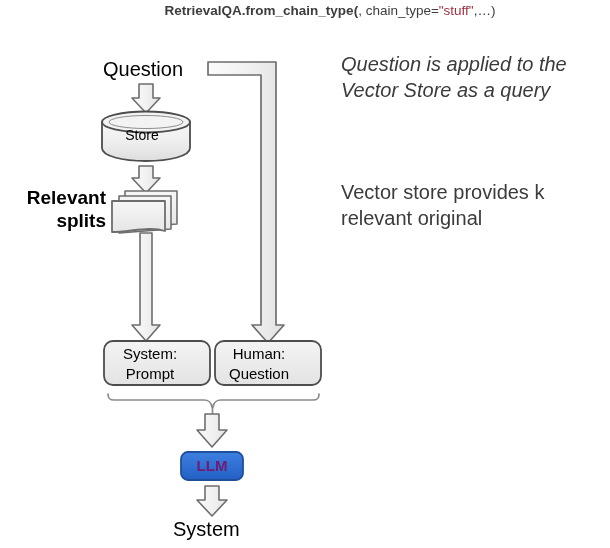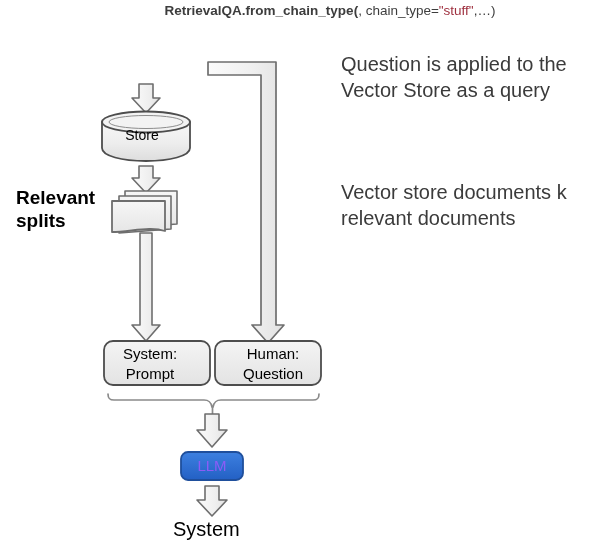--- a/index.html
+++ b/index.html
@@ -50,23 +50,23 @@
   
   .node-label {
     font-size: 20px;
     line-height: 22px;
     color: #000;
     white-space: nowrap;
   }
   #label-question { left: 103px; top: 58px; }
   #label-answer   { left: 173px; top: 518px; }
   #label-relevant {
-    left: 16px; top: 186px;
+    left: 10px; top: 186px;
     width: 96px;
-    text-align: left;
+    text-align: right;
     font-weight: bold;
     font-size: 19px;
     line-height: 23px;
     white-space: normal;
   }
 
   
   svg.layer {
     position: absolute;
     left: 0; top: 0;
@@ -89,43 +89,44 @@
     line-height: 18px;
   }
   #sysbox-text {
     left: 106px; top: 344px;
     width: 88px;
     font-size: 15px;
     line-height: 20px;
     white-space: normal;
   }
   #humanbox-text {
-    left: 221px; top: 344px;
+    left: 207px; top: 344px;
     width: 104px;
     font-size: 15px;
     line-height: 20px;
     white-space: normal;
   }
   #llm-text {
     left: 181px; top: 456px;
     width: 62px;
     font-size: 15px;
     line-height: 20px;
-    color: #8b5cf6;
+    color: #701a75;
+    font-weight: bold;
   }
 
   
   .annotation {
     position: absolute;
     font-size: 20px;
     line-height: 26px;
     color: #3b3b3b;
     width: 268px;
   }
-  #note-1 { left: 341px; top: 51px; }
+  #note-1 { left: 341px; top: 51px; font-style: italic; }
   #note-2 { left: 341px; top: 179px; }
   #note-3 { left: 341px; top: 329px; }
 </style>
 </head>
 <body>
 
 <div id="canvas">
 
   <div id="title-bar" class="abs"><span class="code-strong">RetrievalQA.from_chain_type(</span><span class="code-plain">, chain_type=</span><span class="code-string">"stuff"</span><span class="code-plain">,…)</span></div>
 
@@ -203,29 +204,30 @@
 
     <g>
       <rect x="181" y="452" width="62" height="28" rx="7" ry="7" fill="url(#llmGrad)" stroke="#1f4f9c" stroke-width="1.8"></rect>
     </g>
 
     <g>
       <path d="M 205,486 L 219,486 L 219,500 L 227,500 L 212,516 L 197,500 L 205,500 Z" fill="url(#arrGrad)" stroke="#6e6e6e" stroke-width="1.6" stroke-linejoin="round"></path>
     </g>
   </svg>
 
+  <div id="label-question" class="abs node-label">Question</div>
 
   <div id="store-text" class="shape-text">Store</div>
 
   <div id="label-relevant" class="abs node-label">Relevant splits</div>
 
   <div id="sysbox-text" class="shape-text">System: Prompt</div>
 
   <div id="humanbox-text" class="shape-text">Human: Question</div>
 
   <div id="llm-text" class="shape-text">LLM</div>
 
   <div id="label-answer" class="abs node-label">System</div>
 
   <div id="note-1" class="annotation">Question is applied to the Vector Store as a query</div>
-  <div id="note-2" class="annotation">Vector store documents k relevant documents</div>
+  <div id="note-2" class="annotation">Vector store provides k relevant original</div>
 
 </div>
 
 </body></html>

